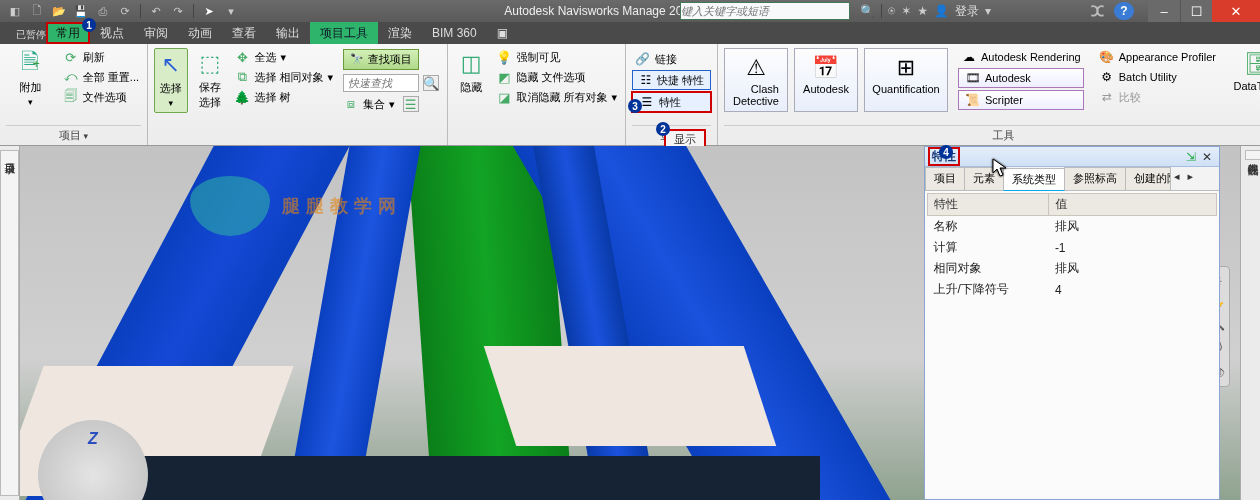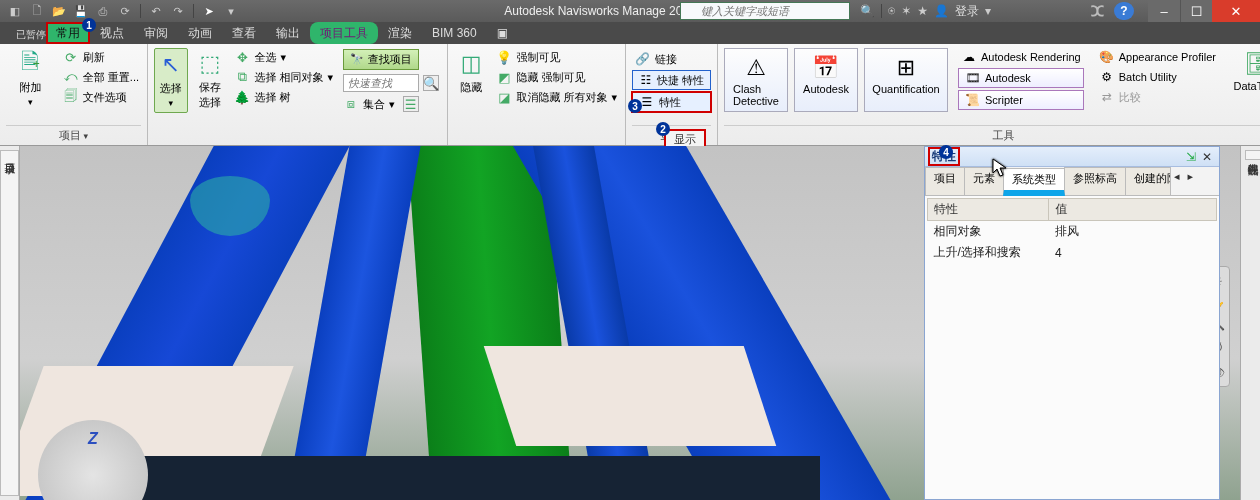--- a/index.html
+++ b/index.html
@@ -5,38 +5,38 @@
 * { margin: 0; padding: 0; box-sizing: border-box; font-family: "Microsoft YaHei", Tahoma, sans-serif; }
 body { width: 1260px; height: 500px; overflow: hidden; background: #333; position: relative; }
 
 
 .titlebar { height: 22px; background: linear-gradient(#6a6a6a,#5a5a5a); display: flex; align-items: center; font-size: 11px; color: #ddd; position: relative; }
 .qa-toolbar { display: flex; align-items: center; gap: 4px; padding: 0 6px; }
 .qa-icon { width: 18px; height: 18px; display: inline-flex; align-items: center; justify-content: center; color: #ccc; cursor: pointer; }
 .qa-sep { width: 1px; height: 14px; background: #444; margin: 0 2px; }
 .title-text { position: absolute; left: 50%; transform: translateX(-50%); color: #eee; font-size: 12px; }
 .search-box { position: absolute; left: 680px; width: 170px; height: 18px; background: #f7f9fb; border: 1px solid #475; display: flex; align-items: center; }
-.search-box input { border: none; outline: none; font-size: 11px; width: 100%; padding: 0 20px; color: #666; background: transparent; font-style: italic; }
+.search-box input { border: none; outline: none; font-size: 11px; width: 100%; padding: 0 0; color: #666; background: transparent; font-style: italic; }
 .util-icons { position: absolute; left: 860px; display: flex; gap: 6px; color: #ccc; font-size: 12px; align-items: center; }
 .util-icons .sep { width: 1px; height: 14px; background: #444; }
 .login { color: #ddd; cursor: pointer; }
 .win-buttons { position: absolute; right: 0; top: 0; display: flex; height: 22px; }
 .win-btn { width: 32px; height: 22px; display: flex; align-items: center; justify-content: center; color: #fff; font-size: 13px; }
 .win-btn.min { background: #6a6a6a; }
 .win-btn.max { background: #6a6a6a; border-left:1px solid #555;}
 .win-btn.close { background: #d93c2b; width: 48px; }
 .help-btn { position: absolute; right: 126px; width: 20px; height: 18px; background: #3a7bd5; border-radius: 10px; display: flex; align-items: center; justify-content: center; color: #fff; font-size: 12px; font-weight: bold; }
 .x-btn { position: absolute; right: 156px; color: #bbb; font-weight: bold; font-size: 14px;}
 
 
 .pauselabel { position: absolute; left: 16px; top: 28px; color: #ddd; font-size: 10px; }
 .ribbon-tabs { height: 22px; background: #4a4a4a; display: flex; align-items: center; padding-left: 46px; font-size: 12px; color: #ddd; gap: 0; }
 .ribbon-tab { padding: 0 10px; height: 22px; line-height: 22px; cursor: pointer; }
 .ribbon-tab.active { background: #2fb56b; color: #111; }
-.ribbon-tab.highlight { background: #2fb56b; color: #701a75; border-radius: 8px; }
+.ribbon-tab.highlight { background: #2fb56b; color: #0f172a; }
 .ribbon-tab.sel { outline: 2px solid #c80000; outline-offset: -2px; }
 .camera-icon { margin-left: 10px; color: #ddd; }
 
 
 .ribbon { height: 102px; background: linear-gradient(#f8f8f8,#ececec); display: flex; border-bottom: 1px solid #999; font-size: 12px; }
 .panel { border-right: 1px solid #bbb; padding: 4px 6px 0; display: flex; flex-direction: column; position: relative; }
 .panel-title { text-align: center; font-size: 11px; color: #444; padding: 2px 0; border-top: 1px solid #ccc; margin-top: auto; }
 .panel-title .dd::after { content: " ▾"; font-size: 9px; }
 .big-btn { display: flex; flex-direction: column; align-items: center; justify-content: flex-start; width: 50px; cursor: pointer; font-size: 11px; gap: 2px; padding-top: 2px;}
 .big-btn .ic { width: 28px; height: 28px; display: flex; align-items: center; justify-content: center; font-size: 22px; }
@@ -90,21 +90,21 @@
 
 
 .prop-panel { position: absolute; right: 20px; top: 0; width: 296px; bottom: 0; background: #fbfbfb; border: 1px solid #8aa5d1; font-size: 12px; }
 .prop-title { height: 20px; background: linear-gradient(#e4eefb,#cfe0f5); border-bottom: 1px solid #a7bde0; display: flex; align-items: center; padding: 0 4px; color: #183b77; font-weight: bold;}
 .prop-title .spacer { flex: 1; }
 .prop-title .icon { width: 16px; text-align: center; cursor: pointer; color: #2a4; font-weight:normal;}
 .prop-title .close { color: #333; }
 .prop-tabs { display: flex; background: #f3f3f3; border-bottom: 1px solid #bbb; font-size: 11px;}
 .prop-tabs .ptab { padding: 3px 8px; border: 1px solid #bbb; border-bottom: none; background: #ece9e2; margin-right: -1px; cursor: pointer; white-space: nowrap;}
 .prop-tabs .ptab.cut { max-width:46px; overflow:hidden;}
-.prop-tabs .ptab.active { background: #fff; border-bottom: 6px solid #0ea5e9; position: relative; top: 1px;}
+.prop-tabs .ptab.active { background: #fff; border-bottom: 1px solid #0ea5e9; position: relative; top: 1px;}
 .prop-tabs .scroll { padding: 3px 4px; color: #333;}
 .prop-grid { padding: 2px; }
 .prop-grid table { width: 100%; border-collapse: collapse; font-size: 12px;}
 .prop-grid th { text-align: left; background: #ece9e2; border: 1px solid #c9c5ba; padding: 2px 6px; font-weight: normal; color: #333;}
 .prop-grid td { padding: 2px 6px; color: #222;}
 .prop-grid td.k { width: 42%; }
 
 .cursor { position: absolute; width: 16px; height: 20px; z-index: 60;}
 .cursor svg { filter: drop-shadow(0 0 1px #000);}
 
@@ -238,21 +238,21 @@
         <span class="ic" style="color:#3a7">◫</span>
         <span>隐藏</span>
       </div>
       <div class="stack">
         <div class="row">
             <span class="mini">💡</span>
             <span>强制可见</span>
           </div>
         <div class="row">
             <span class="mini">◩</span>
-            <span>隐藏 强制可见</span>
+            <span>隐藏 文件选项</span>
           </div>
         <div class="row"><span class="mini">◪</span><span>取消隐藏 所有对象</span> ▾</div>
       </div>
     </div>
   </div>
 
   <div class="panel" style="width:92px">
     <div class="stack" style="padding-top:2px">
       <div class="link-row">
           <span class="mini">🔗</span>
@@ -267,21 +267,21 @@
           <span>特性</span>
         </div>
     </div>
     <div class="panel-title">显示</div>
   </div>
 
   <div class="panel" style="flex:1">
     <div class="hbox">
       <div class="tool-btn">
           <span class="ic">⚠</span>
-          <span style="white-space:pre-line;text-align:left">Clash
+          <span style="white-space:pre-line;text-align:right">Clash
 Detective</span>
         </div>
       <div class="tool-btn">
           <span class="ic">📅</span>
           <span>Autodesk</span>
         </div>
       <div class="tool-btn" style="width:84px">
           <span class="ic">⊞</span>
           <span>Quantification</span>
         </div>
@@ -338,20 +338,21 @@
     <div class="beam blue1"></div>
     <div class="beam blue2"></div>
     <div class="beam blue3"></div>
     <div class="beam blue4"></div>
     <div class="slab a"></div>
     <div class="slab b"></div>
     <div class="slab c"></div>
     <div class="watermark">
       <div class="logo"></div>
       <div>
+        <div class="txt2">腿腿教学网</div>
       </div>
     </div>
     <div class="nav-cube"></div>
     <div class="nav-tools">
       <span>⎈</span>
       <span>✋</span>
       <span>🔍</span>
       <span>⭯</span>
       <span>👁</span>
     </div>
@@ -376,25 +377,33 @@
         <span class="scroll">▸</span>
       </div>
       <div class="prop-grid">
         <table>
           <tbody>
               <tr>
                 <th>特性</th>
                 <th>值</th>
               </tr>
           <tr>
+                <td class="k">名称</td>
+                <td>排风</td>
+              </tr>
+          <tr>
+                <td class="k">计算</td>
+                <td>-1</td>
+              </tr>
+          <tr>
                 <td class="k">相同对象</td>
                 <td>排风</td>
               </tr>
           <tr>
-                <td class="k">上升/选择和搜索</td>
+                <td class="k">上升/下降符号</td>
                 <td>4</td>
               </tr>
         </tbody>
           </table>
       </div>
     </div>
     <div class="cursor" style="left:972px;top:12px">
       <svg width="16" height="20">
           <path d="M1 1 L1 15 L5 11 L8 18 L11 17 L8 10 L14 10 Z" fill="#fff" stroke="#000"></path>
         </svg>

